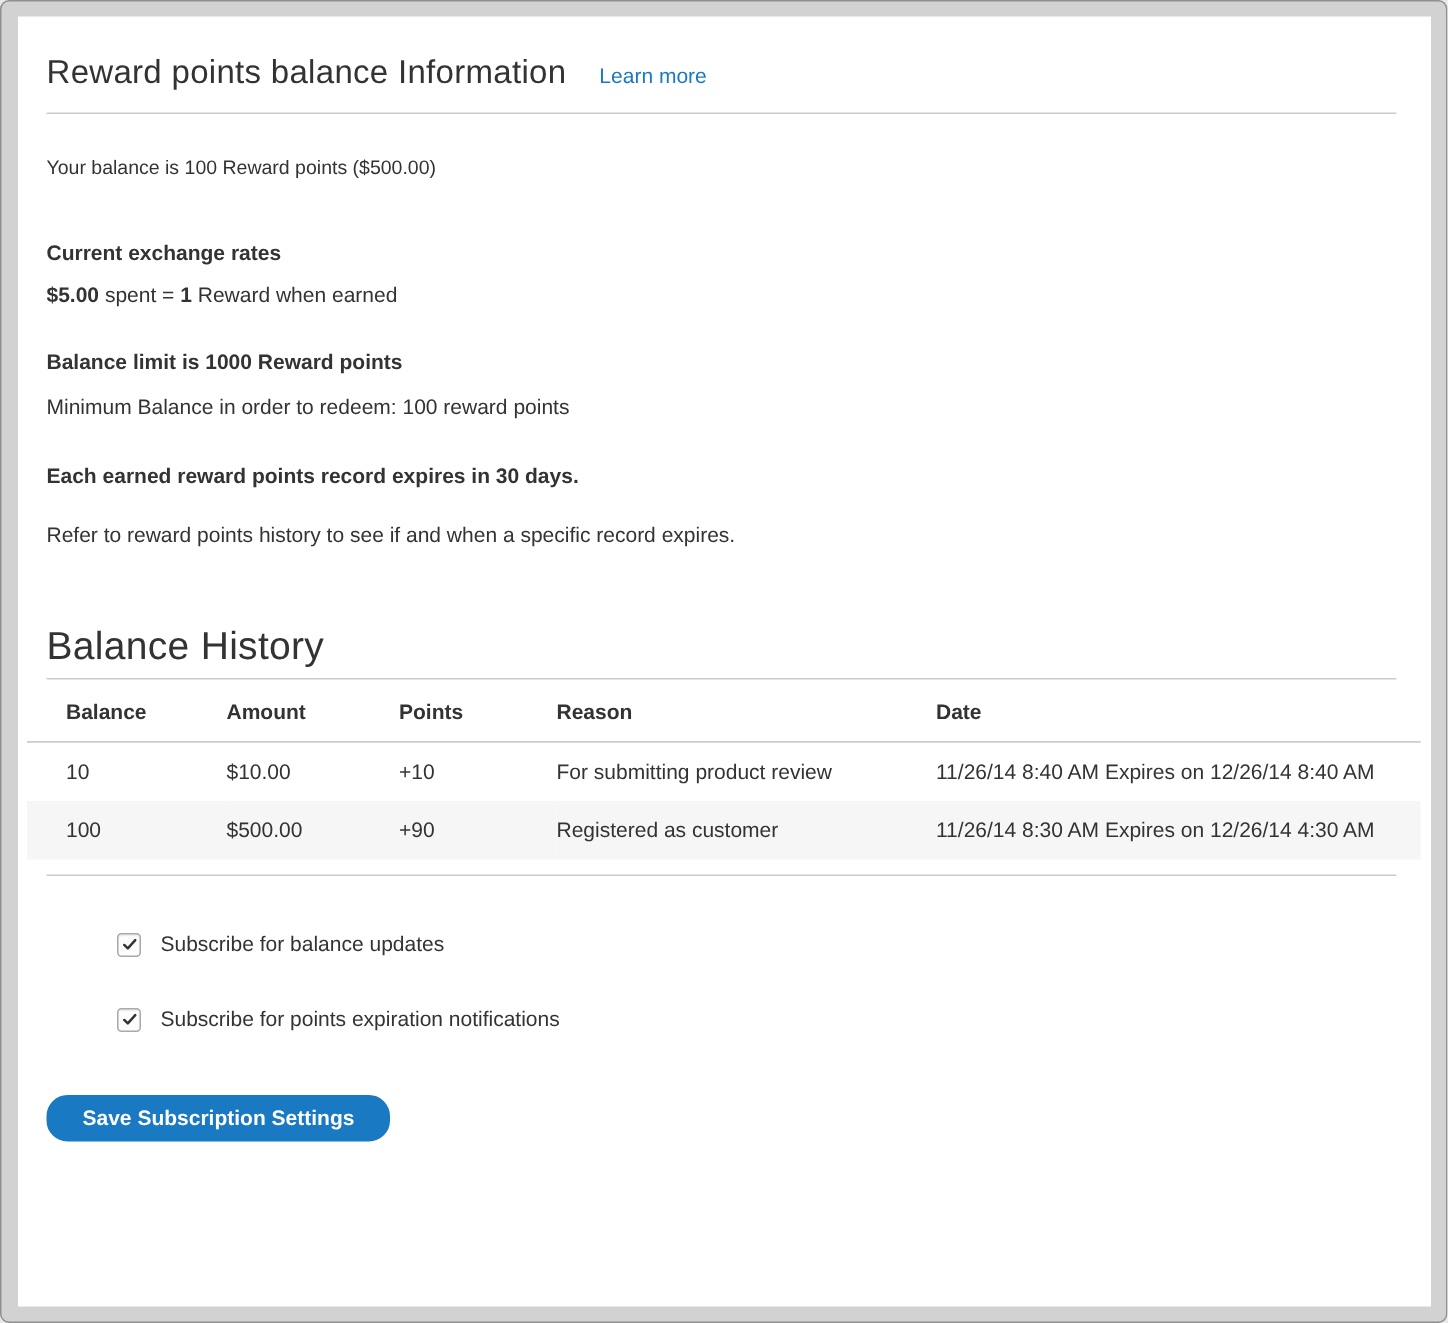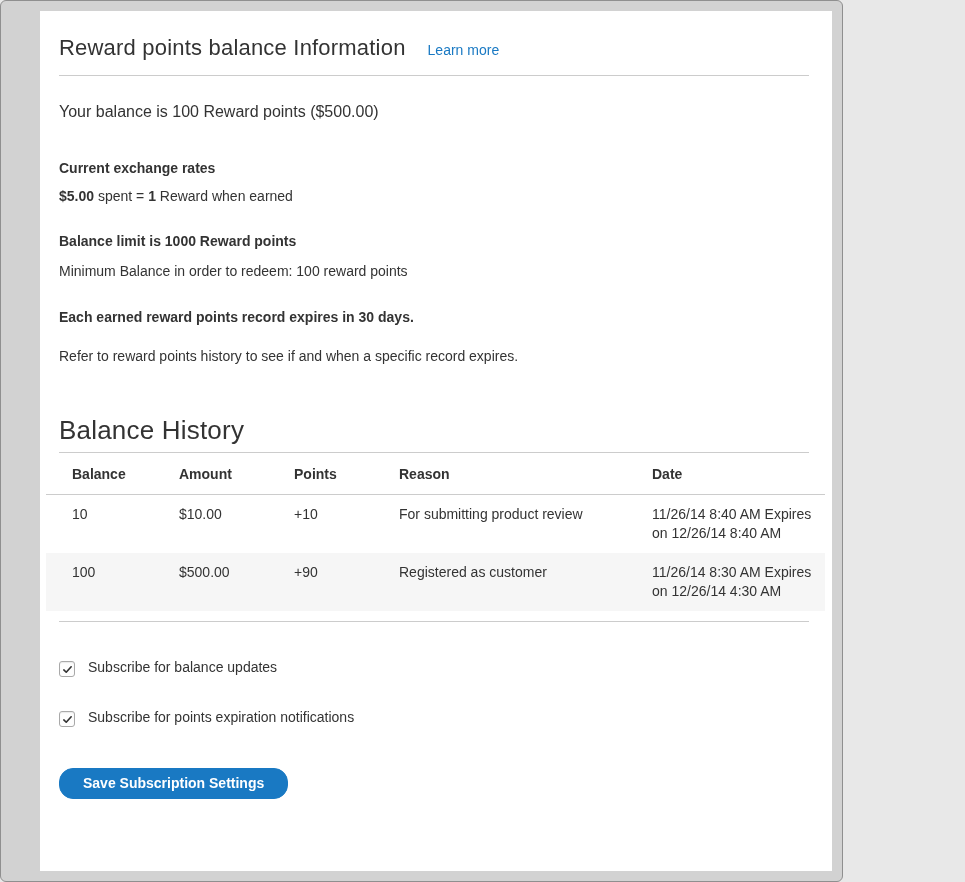--- a/index.html
+++ b/index.html
@@ -2,28 +2,27 @@
 <html><head>
 <meta charset="utf-8">
 <style>
   * { margin: 0; padding: 0; box-sizing: border-box; }
   html, body { background: #e8e8e8; }
   body {
     font-family: "Liberation Sans", "DejaVu Sans", sans-serif;
     color: #333333;
   }
   .page {
-    width: 843px;
+    width: 965px;
     height: 882px;
     background: #d2d2d2;
     border: 1px solid #8f8f8f;
     border-radius: 6px;
     overflow: hidden;
     position: relative;
-    padding-left: 28px;
   }
   .card {
     background: #ffffff;
     margin: 10px 10px 12px 11px;
     height: 860px;
     overflow: hidden;
   }
   .card-inner {
     padding: 0 23px 0 19px;
   }
@@ -48,21 +47,21 @@
     cursor: pointer;
   }
   .divider {
     border: none;
     border-top: 1px solid #cccccc;
     height: 0;
   }
   .divider-title { margin-top: 14px; }
   .balance-summary {
     margin-top: 25px;
-    font-size: 16px;
+    font-size: 13px;
     line-height: 21px;
     color: #333;
   }
   .subheading {
     font-size: 14px;
     font-weight: bold;
     line-height: 19px;
     color: #333;
   }
   .sh-exchange { margin-top: 37px; }
@@ -104,22 +103,23 @@
   table.history-table th.c1, table.history-table td.c1 { padding-left: 26px; }
   .col-balance { width: 133px; }
   .col-amount  { width: 115px; }
   .col-points  { width: 105px; }
   .col-reason  { width: 253px; }
   tr.stripe td { background: #f6f6f6; }
   .h-email { margin-top: 65px; }
   .divider-email { margin-top: 10px; }
   .checkbox-row {
     display: flex;
-    align-items: flex-end;
+    align-items: center;
     gap: 13px;
+    margin-left: 47px;
   }
   .cb-row-1 { margin-top: 36px; }
   .cb-row-2 { margin-top: 31px; }
   .checkbox {
     width: 16px;
     height: 16px;
     border: 1px solid #a9a9a9;
     border-radius: 3px;
     background: #fdfdfd;
     box-shadow: inset 0 1px 1px rgba(0,0,0,0.08);

